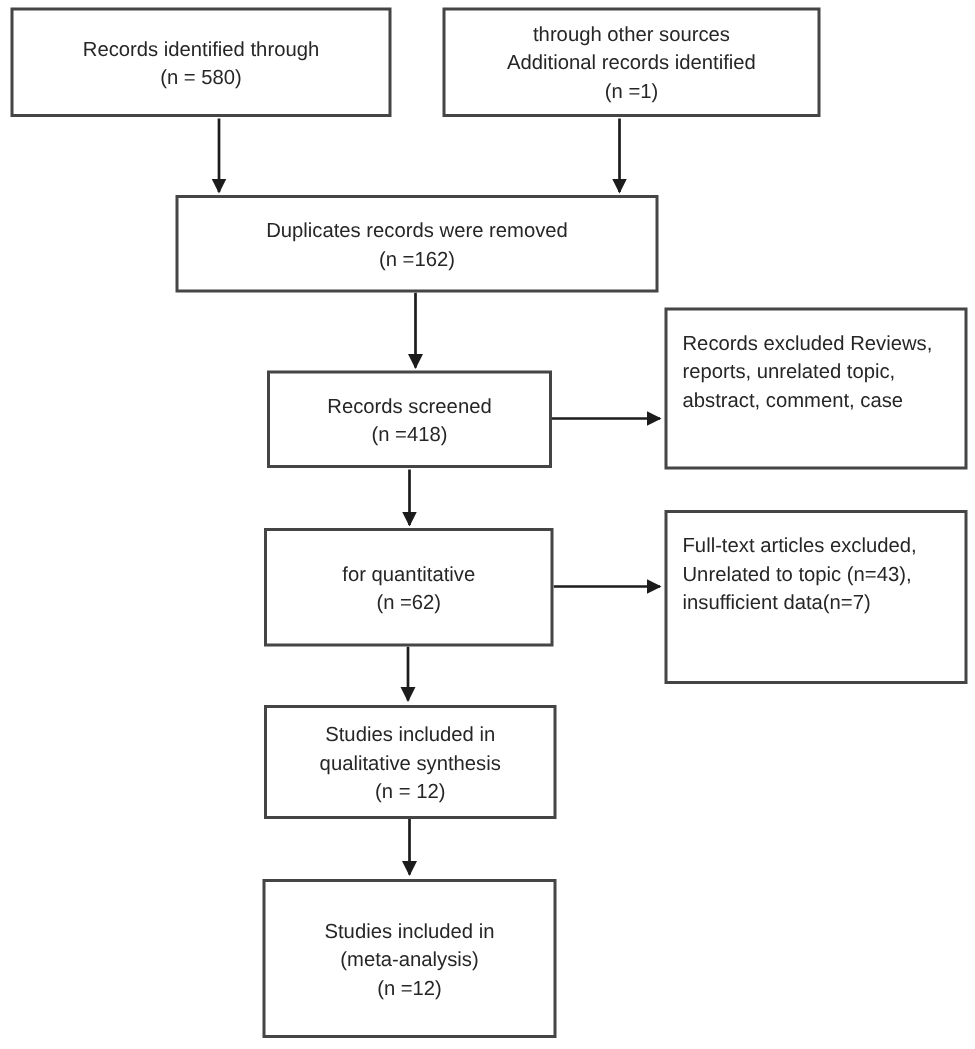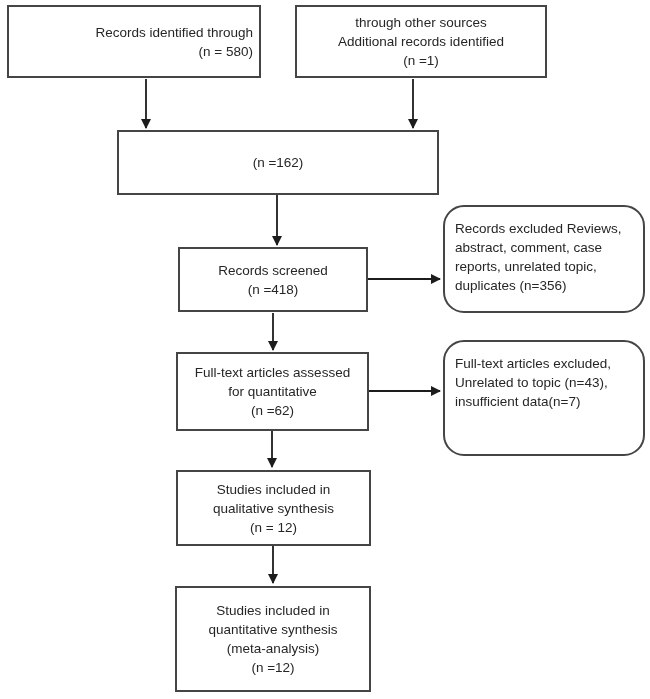--- a/index.html
+++ b/index.html
@@ -34,21 +34,21 @@
     border: 2px solid var(--box-border);
     background: var(--background);
     color: var(--text);
     font-size: 13.5px;
     line-height: 19px;
     display: flex;
     flex-direction: column;
     justify-content: center;
   }
   .box.center { text-align: center; align-items: center; padding: 2px 6px; }
-  .box.left   { text-align: left; padding: 8px 10px; justify-content: flex-start; padding-top: 12px; border-radius: 21px; }
+  .box.left   { text-align: left; padding: 8px 10px; justify-content: flex-start; padding-top: 12px; }
 </style>
 </head>
 <body>
 
 <div class="canvas">
 
   <svg class="arrow-layer" viewBox="0 0 650 699" xmlns="http://www.w3.org/2000/svg">
     <defs>
       <marker id="arrowhead" markerWidth="12" markerHeight="12" refX="9" refY="5" orient="auto" markerUnits="userSpaceOnUse">
         <path class="head" d="M0,0 L10,5 L0,10 Z"></path>
@@ -57,65 +57,63 @@
     <line x1="146" y1="79" x2="146" y2="128" marker-end="url(#arrowhead)"></line>
     <line x1="413" y1="79" x2="413" y2="128" marker-end="url(#arrowhead)"></line>
     <line x1="277" y1="195" x2="277" y2="245" marker-end="url(#arrowhead)"></line>
     <line x1="368" y1="279" x2="440" y2="279" marker-end="url(#arrowhead)"></line>
     <line x1="273" y1="313" x2="273" y2="350" marker-end="url(#arrowhead)"></line>
     <line x1="369" y1="391" x2="440" y2="391" marker-end="url(#arrowhead)"></line>
     <line x1="272" y1="431" x2="272" y2="467" marker-end="url(#arrowhead)"></line>
     <line x1="273" y1="546" x2="273" y2="583" marker-end="url(#arrowhead)"></line>
   </svg>
 
-  <div class="box center" style="left:7px; top:5px; width:254px; height:73px;align-items:flex-end;">
+  <div class="box center" style="left:7px; top:5px; width:254px; height:73px;">
     <div>Records identified through</div>
     <div>(n = 580)</div>
   </div>
 
   <div class="box center" style="left:295px; top:5px; width:252px; height:73px;">
     <div>through other sources</div>
     <div>Additional records identified</div>
     <div>(n =1)</div>
   </div>
 
   <div class="box center" style="left:117px; top:130px; width:322px; height:65px;">
+    <div>Duplicates records were removed</div>
     <div>(n =162)</div>
   </div>
 
   <div class="box center" style="left:178px; top:247px; width:190px; height:65px;">
     <div>Records screened</div>
     <div>(n =418)</div>
   </div>
 
   <div class="box left" style="left:443px; top:205px; width:202px; height:108px;">
     <div>Records excluded Reviews,</div>
+    <div>reports, unrelated topic,</div>
     <div>abstract, comment, case</div>
-    <div>reports, unrelated topic,</div>
-    <div>duplicates (n=356)</div>
   </div>
 
   <div class="box center" style="left:176px; top:352px; width:193px; height:79px;">
-    <div>Full-text articles assessed</div>
     <div>for quantitative</div>
     <div>(n =62)</div>
   </div>
 
   <div class="box left" style="left:443px; top:340px; width:202px; height:116px;">
     <div>Full-text articles excluded,</div>
     <div>Unrelated to topic (n=43),</div>
     <div>insufficient data(n=7)</div>
   </div>
 
   <div class="box center" style="left:176px; top:470px; width:195px; height:76px;">
     <div>Studies included in</div>
     <div>qualitative synthesis</div>
     <div>(n = 12)</div>
   </div>
 
   <div class="box center" style="left:175px; top:586px; width:196px; height:106px;">
     <div>Studies included in</div>
-    <div>quantitative synthesis</div>
     <div>(meta-analysis)</div>
     <div>(n =12)</div>
   </div>
 
 </div>
 
 </body></html>

